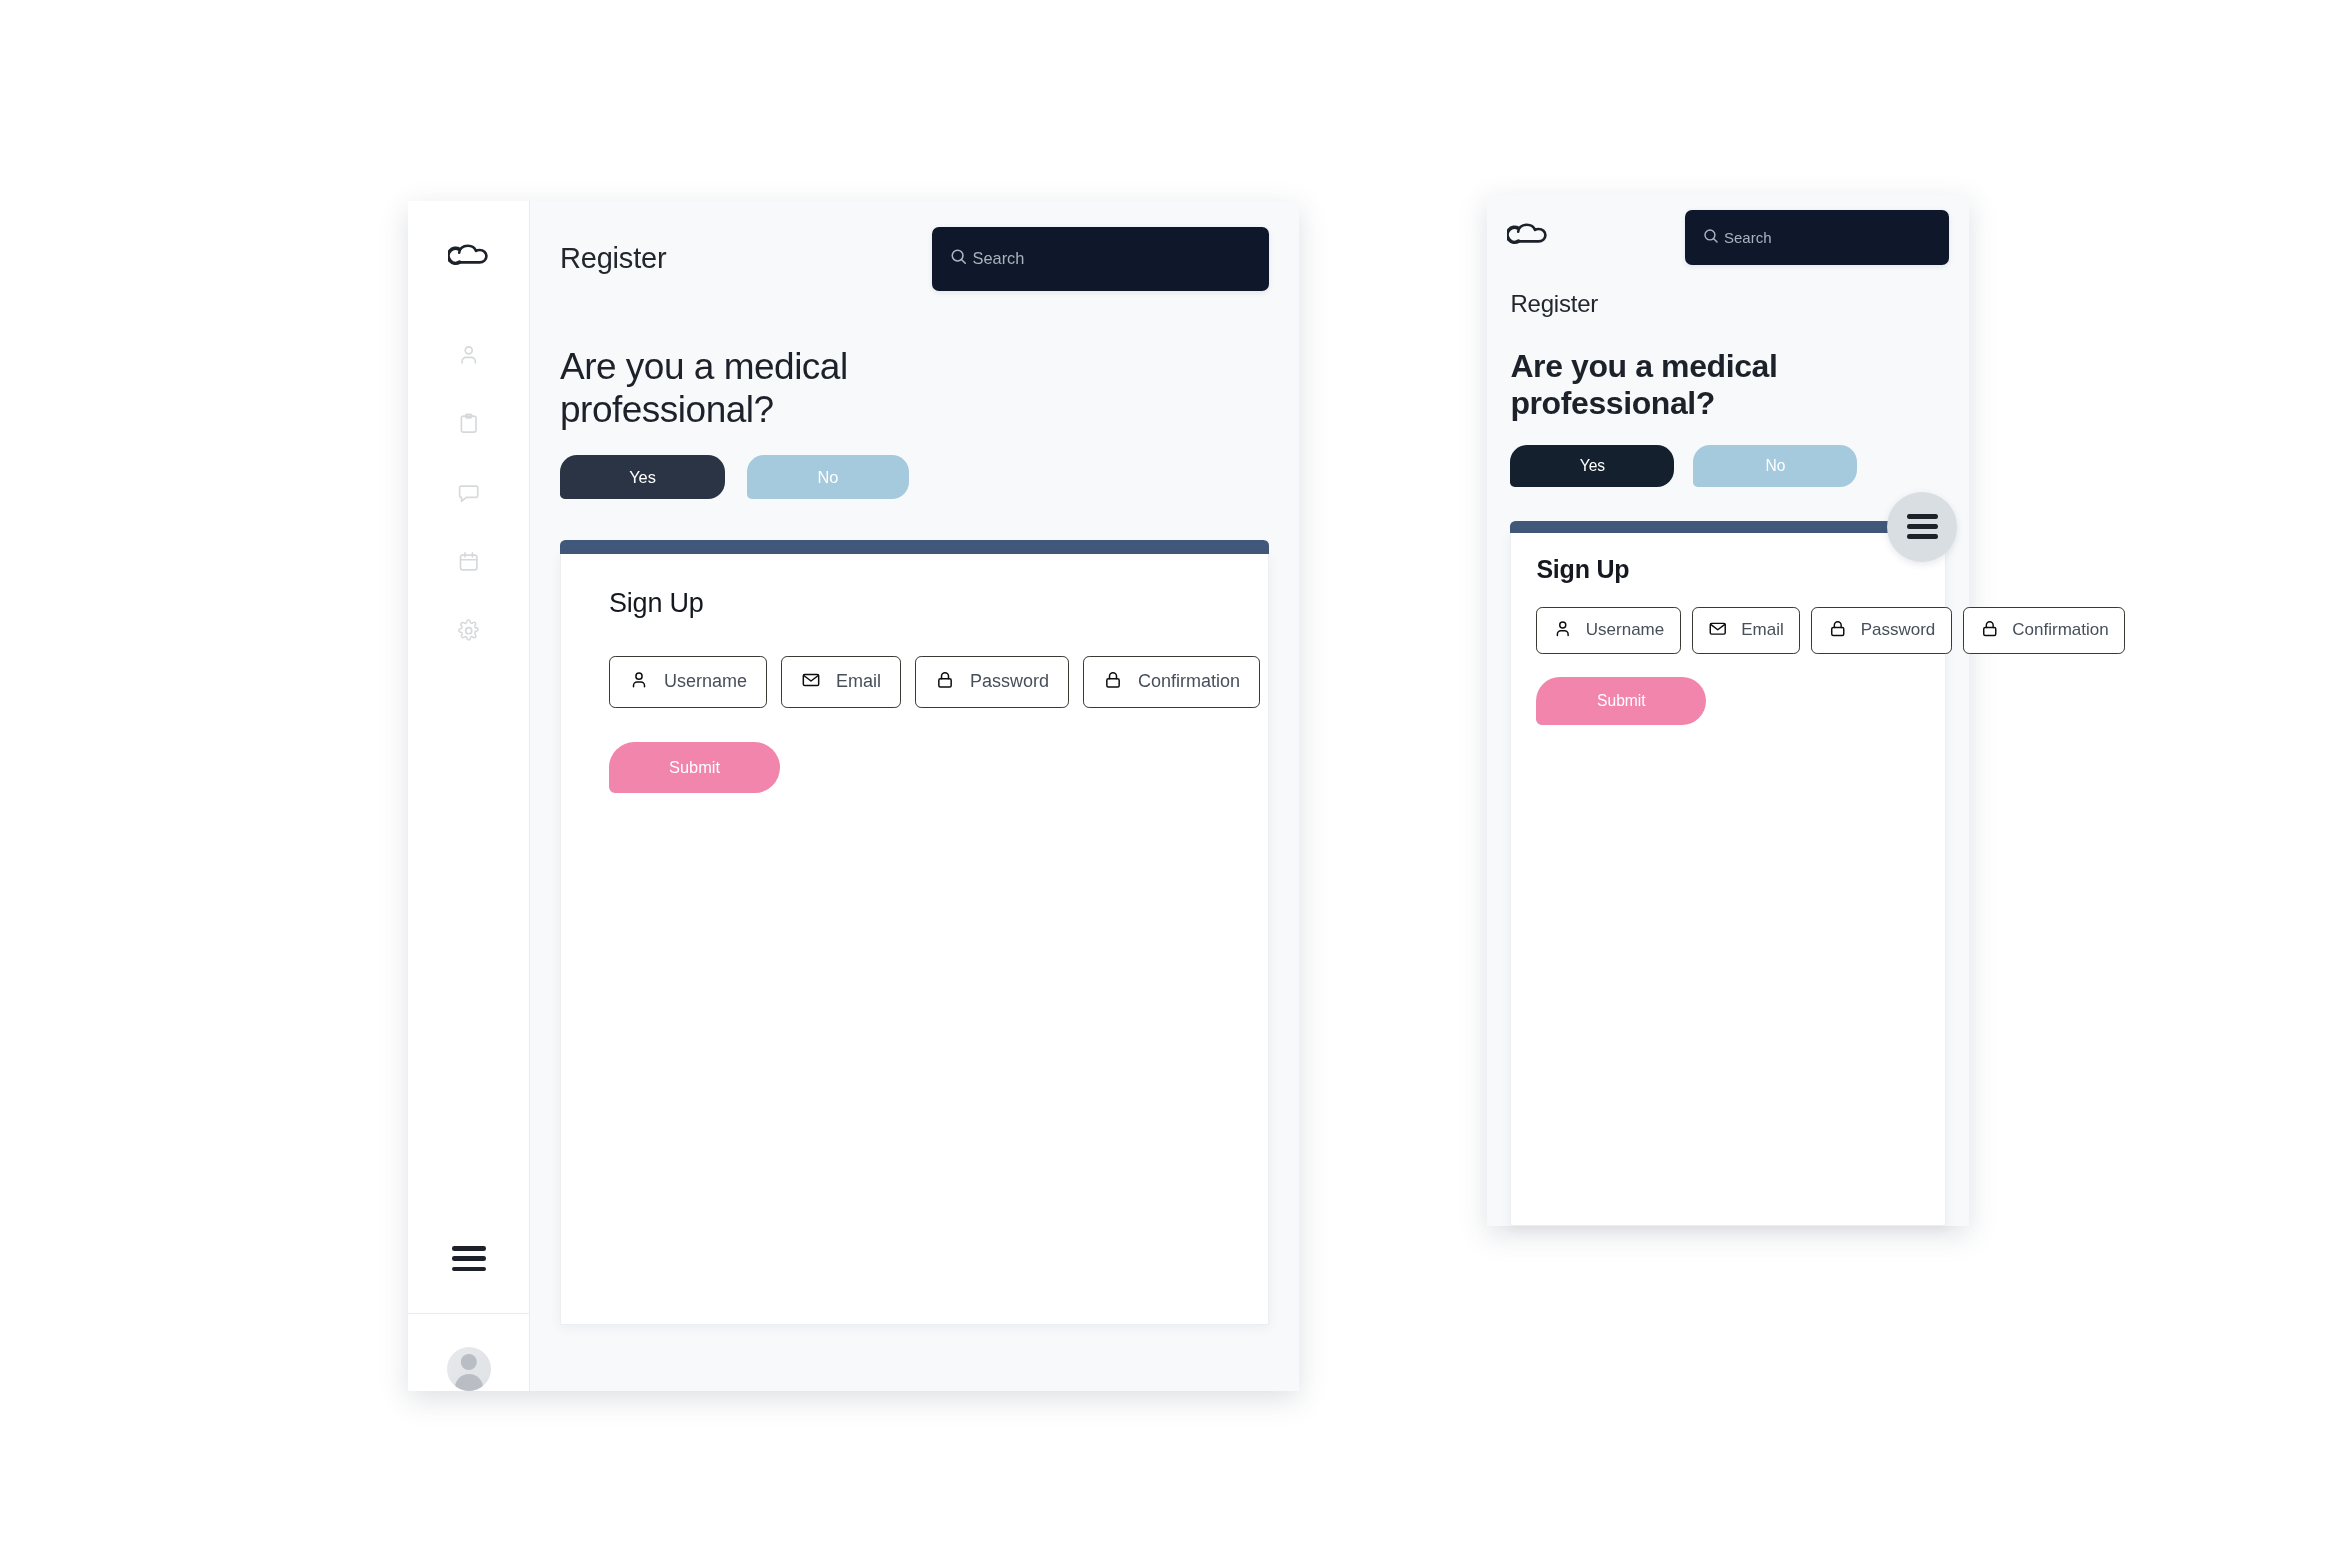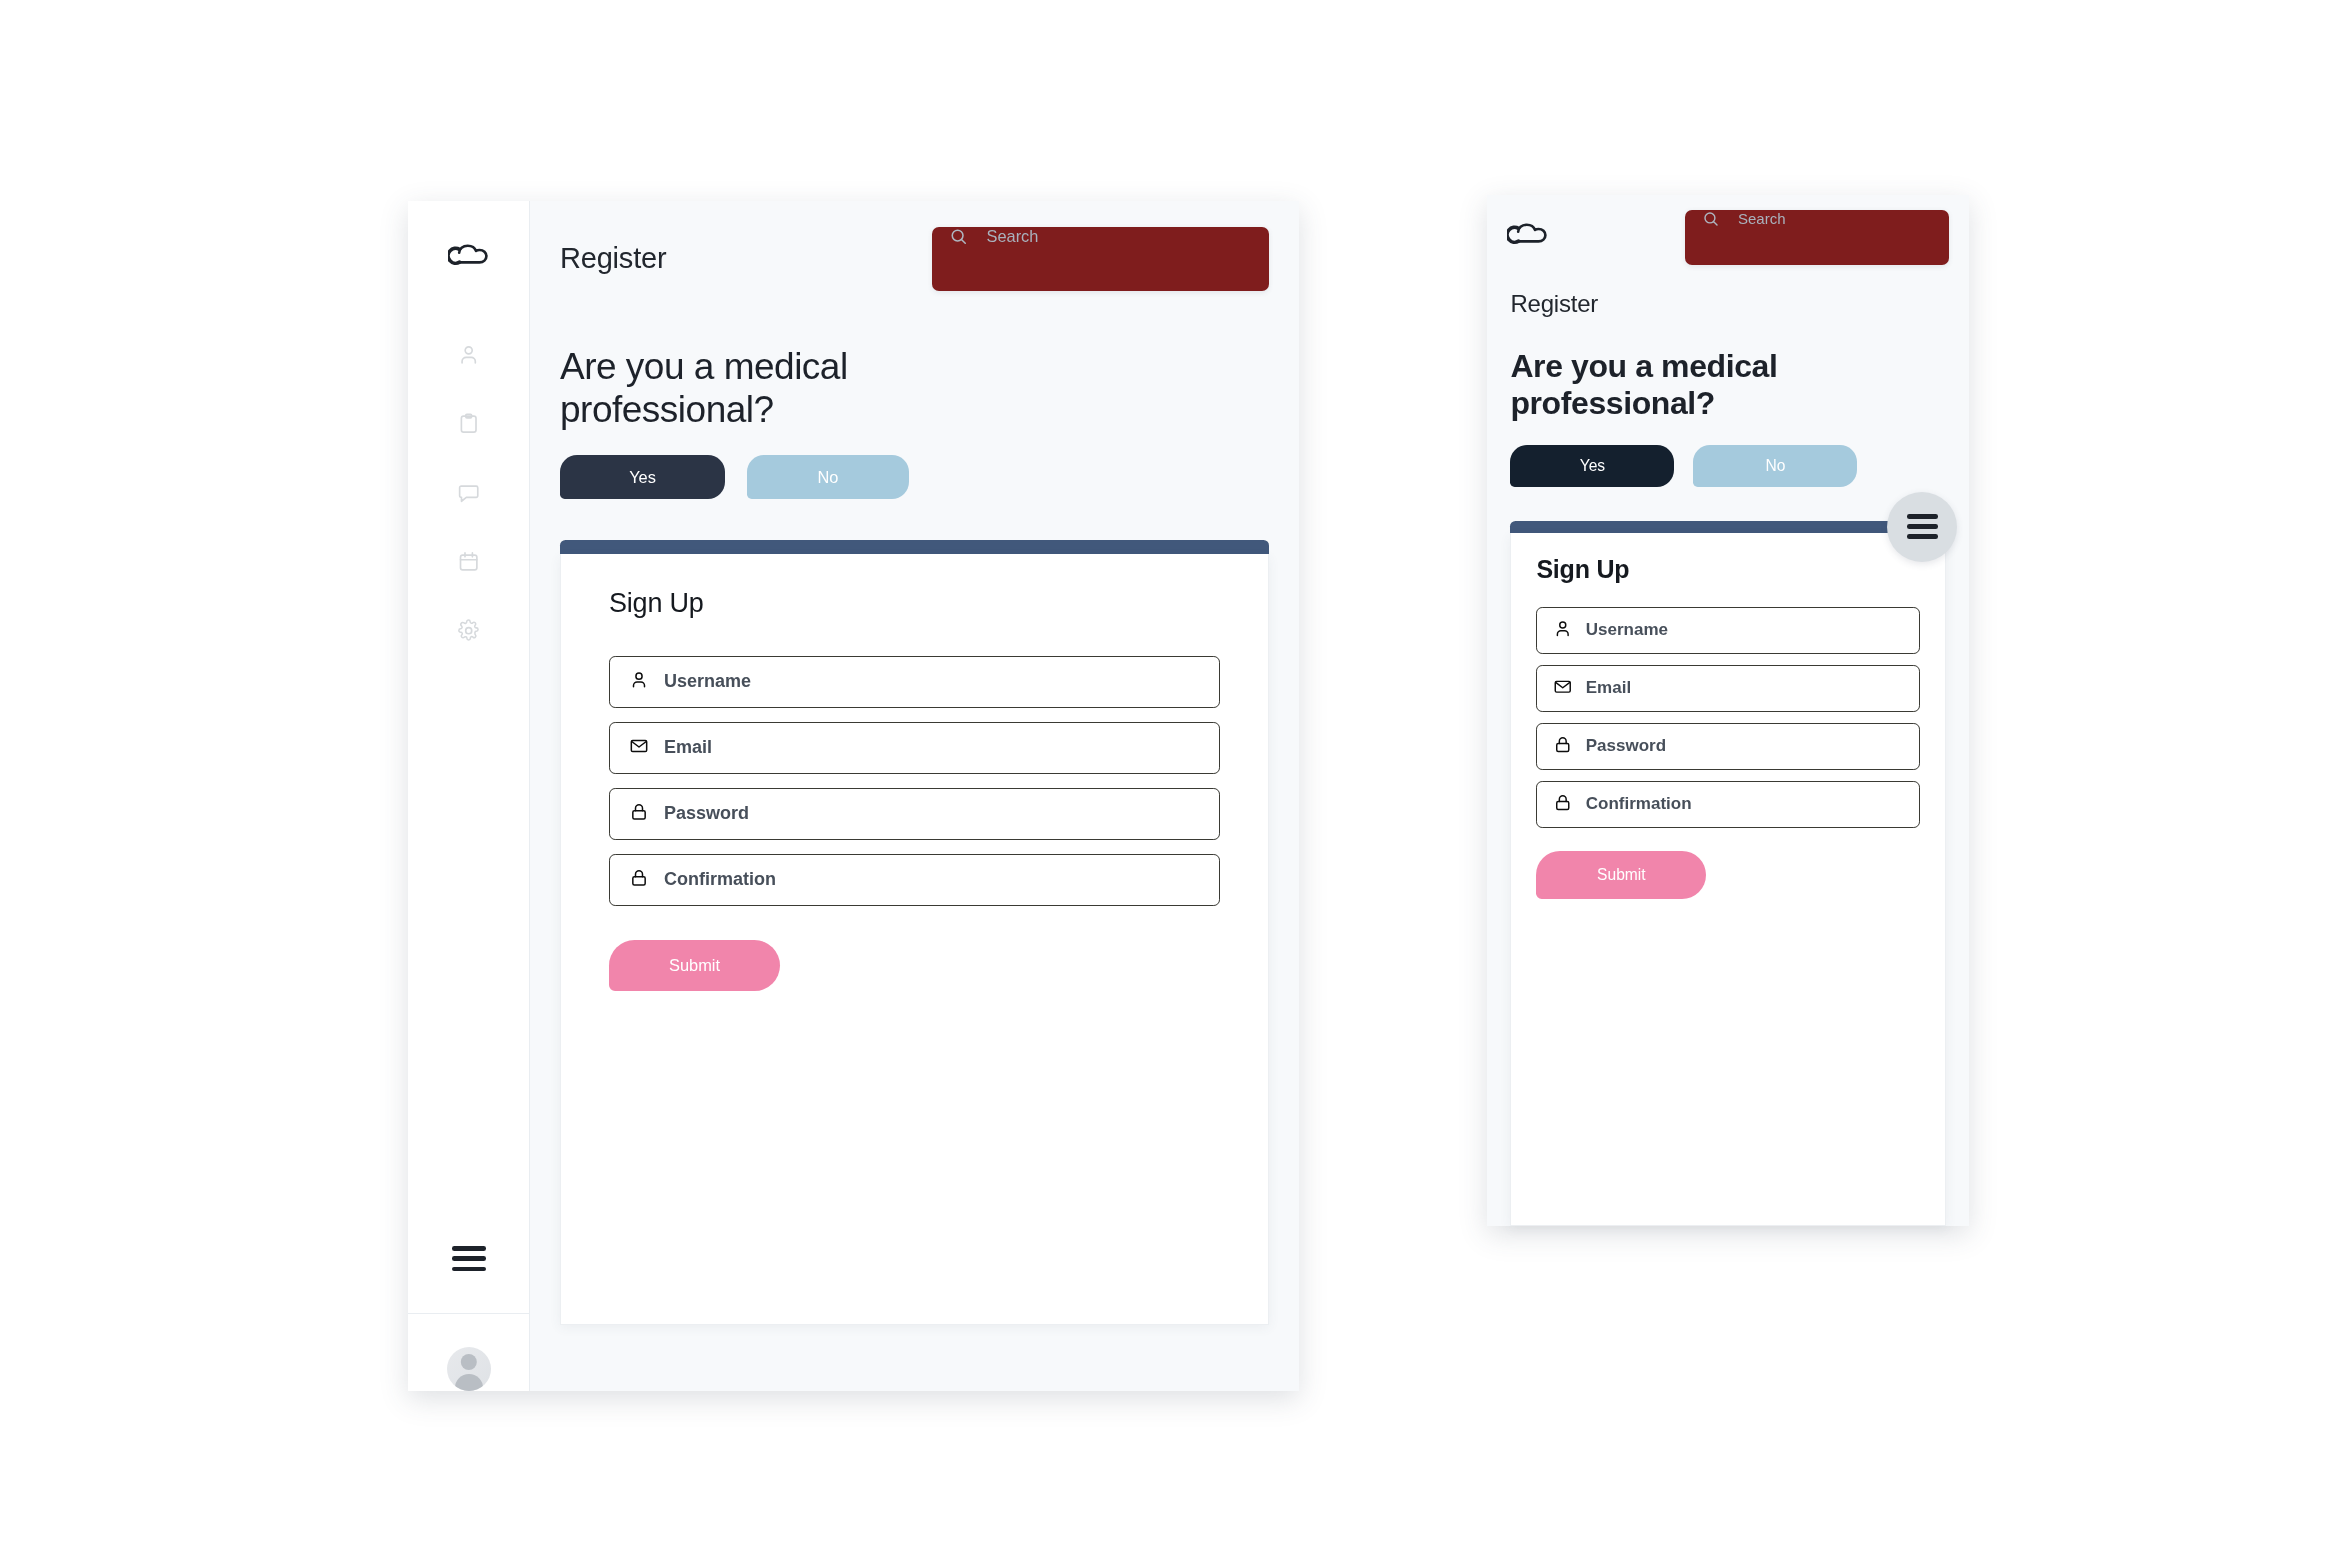--- a/index.html
+++ b/index.html
@@ -109,25 +109,26 @@
     flex: none;
   }
   #desktop-title {
     font-size: 29px;
     color: #22272e;
     font-weight: 400;
     letter-spacing: -0.2px;
   }
   .searchbox {
     margin-left: auto;
-    background: #7f1d1d;
+    background: #0f172a;
     border-radius: 7px;
     box-shadow: 0 1.6px 5.5px rgba(70,80,100,0.10);
     display: flex;
-    gap: 18px;
+    align-items: center;
+    gap: 4px;
     padding: 0 17px;
   }
   #desktop-search { width: 337px; height: 64px; }
   .search-placeholder {
     color: #a9b2bd;
     font-size: 16.4px;
   }
 
   #desktop-body {
     padding: 0 30px;
@@ -176,21 +177,21 @@
     padding: 34px 48px 0 48px;
     flex: 1;
     margin-bottom: 66px;
   }
   #signup-title {
     font-size: 27px;
     color: #15191f;
     font-weight: 400;
     letter-spacing: -0.2px;
   }
-  .field-list { margin-top: 37px; display: flex; flex-direction: column; gap: 14px; font-weight: bold; }
+  .field-list { margin-top: 37px; display: flex; gap: 14px; }
   .field {
     height: 52px;
     border: 1.2px solid #3a3a34;
     border-radius: 6.2px;
     display: flex;
     align-items: center;
     gap: 15px;
     padding: 0 19px;
     background: #fff;
     cursor: text;

